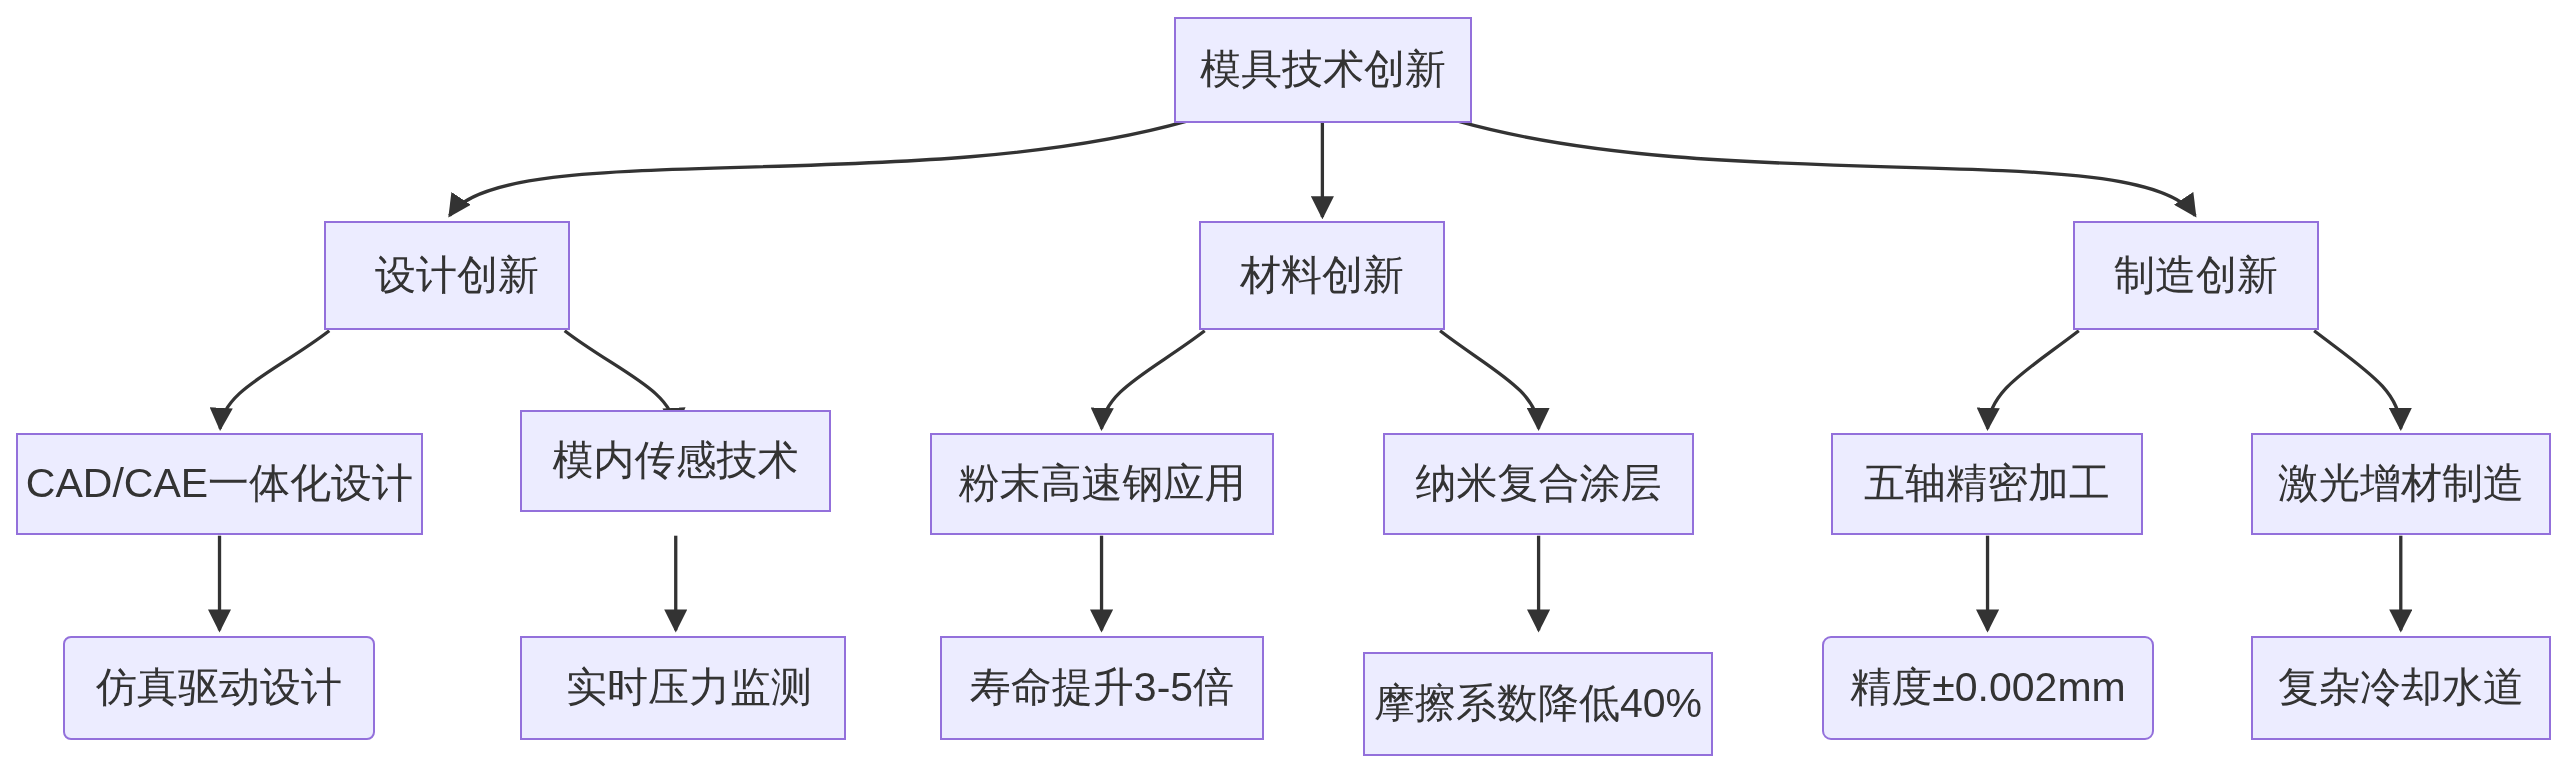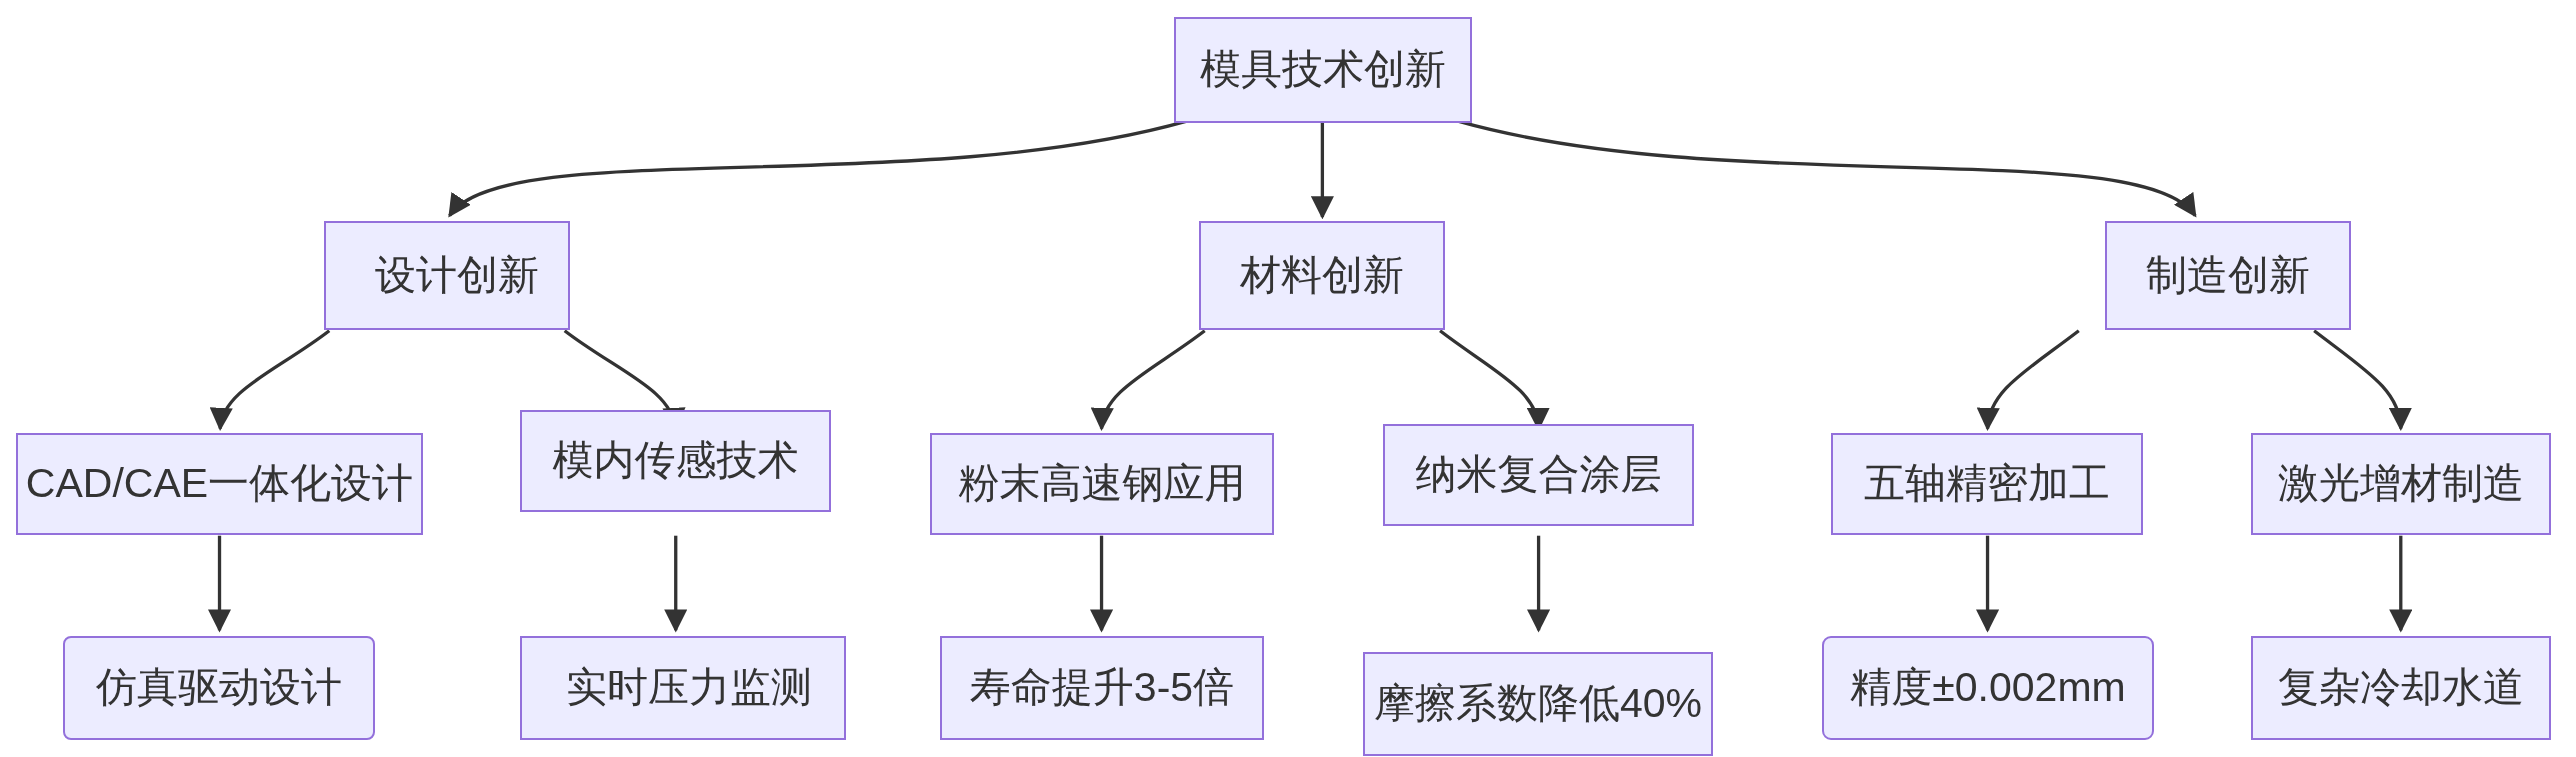--- a/index.html
+++ b/index.html
@@ -39,25 +39,25 @@
     justify-content: center;
     text-align: center;
     font-size: 41px;
     line-height: 1.2;
     white-space: nowrap;
   }
   
   #n-root          { left: 1174px; top:  16.5px; width: 298px; height: 106px; }
   #n-design        { left:  324px; top: 221px; width: 246px; height: 109px; padding-left: 20px; }
   #n-material      { left: 1199px; top: 221px; width: 246px; height: 109px; text-align: center; }
-  #n-manufacturing { left: 2073px; top: 221px; width: 246px; height: 109px; margin-left: 32px; }
+  #n-manufacturing { left: 2073px; top: 221px; width: 246px; height: 109px; }
   #n-cadcae        { left:   16px; top: 433px; width: 407px; height: 102px; }
   #n-sensor        { left:  520px; top: 410px; width: 311px; height: 102px; }
   #n-powder        { left: 930px; top: 433px; width: 344px; height: 102px; }
-  #n-nano          { left: 1383px; top: 424px; width: 311px; height: 102px; }
+  #n-nano          { left: 1383px; top: 433px; width: 311px; height: 102px; }
   #n-fiveaxis      { left: 1831px; top: 433px; width: 312px; height: 102px; }
   #n-laser         { left: 2251px; top: 433px; width: 300px; height: 102px; }
   #n-sim           { left:   63px; top: 636px; width: 312px; height: 104px; border-radius: 8px; }
   #n-pressure      { left:  520px; top: 636px; width: 326px; height: 104px; padding-left: 12px; }
   #n-life          { left: 940px; top: 636px; width: 324px; height: 104px; }
   #n-friction      { left: 1363px; top: 636px; width: 350px; height: 104px; margin-top: 16px; }
   #n-precision     { left: 1822px; top: 636px; width: 332px; height: 104px; border-radius: 9px; }
   #n-cooling       { left: 2251px; top: 636px; width: 300px; height: 104px; }
 </style>
 </head>

